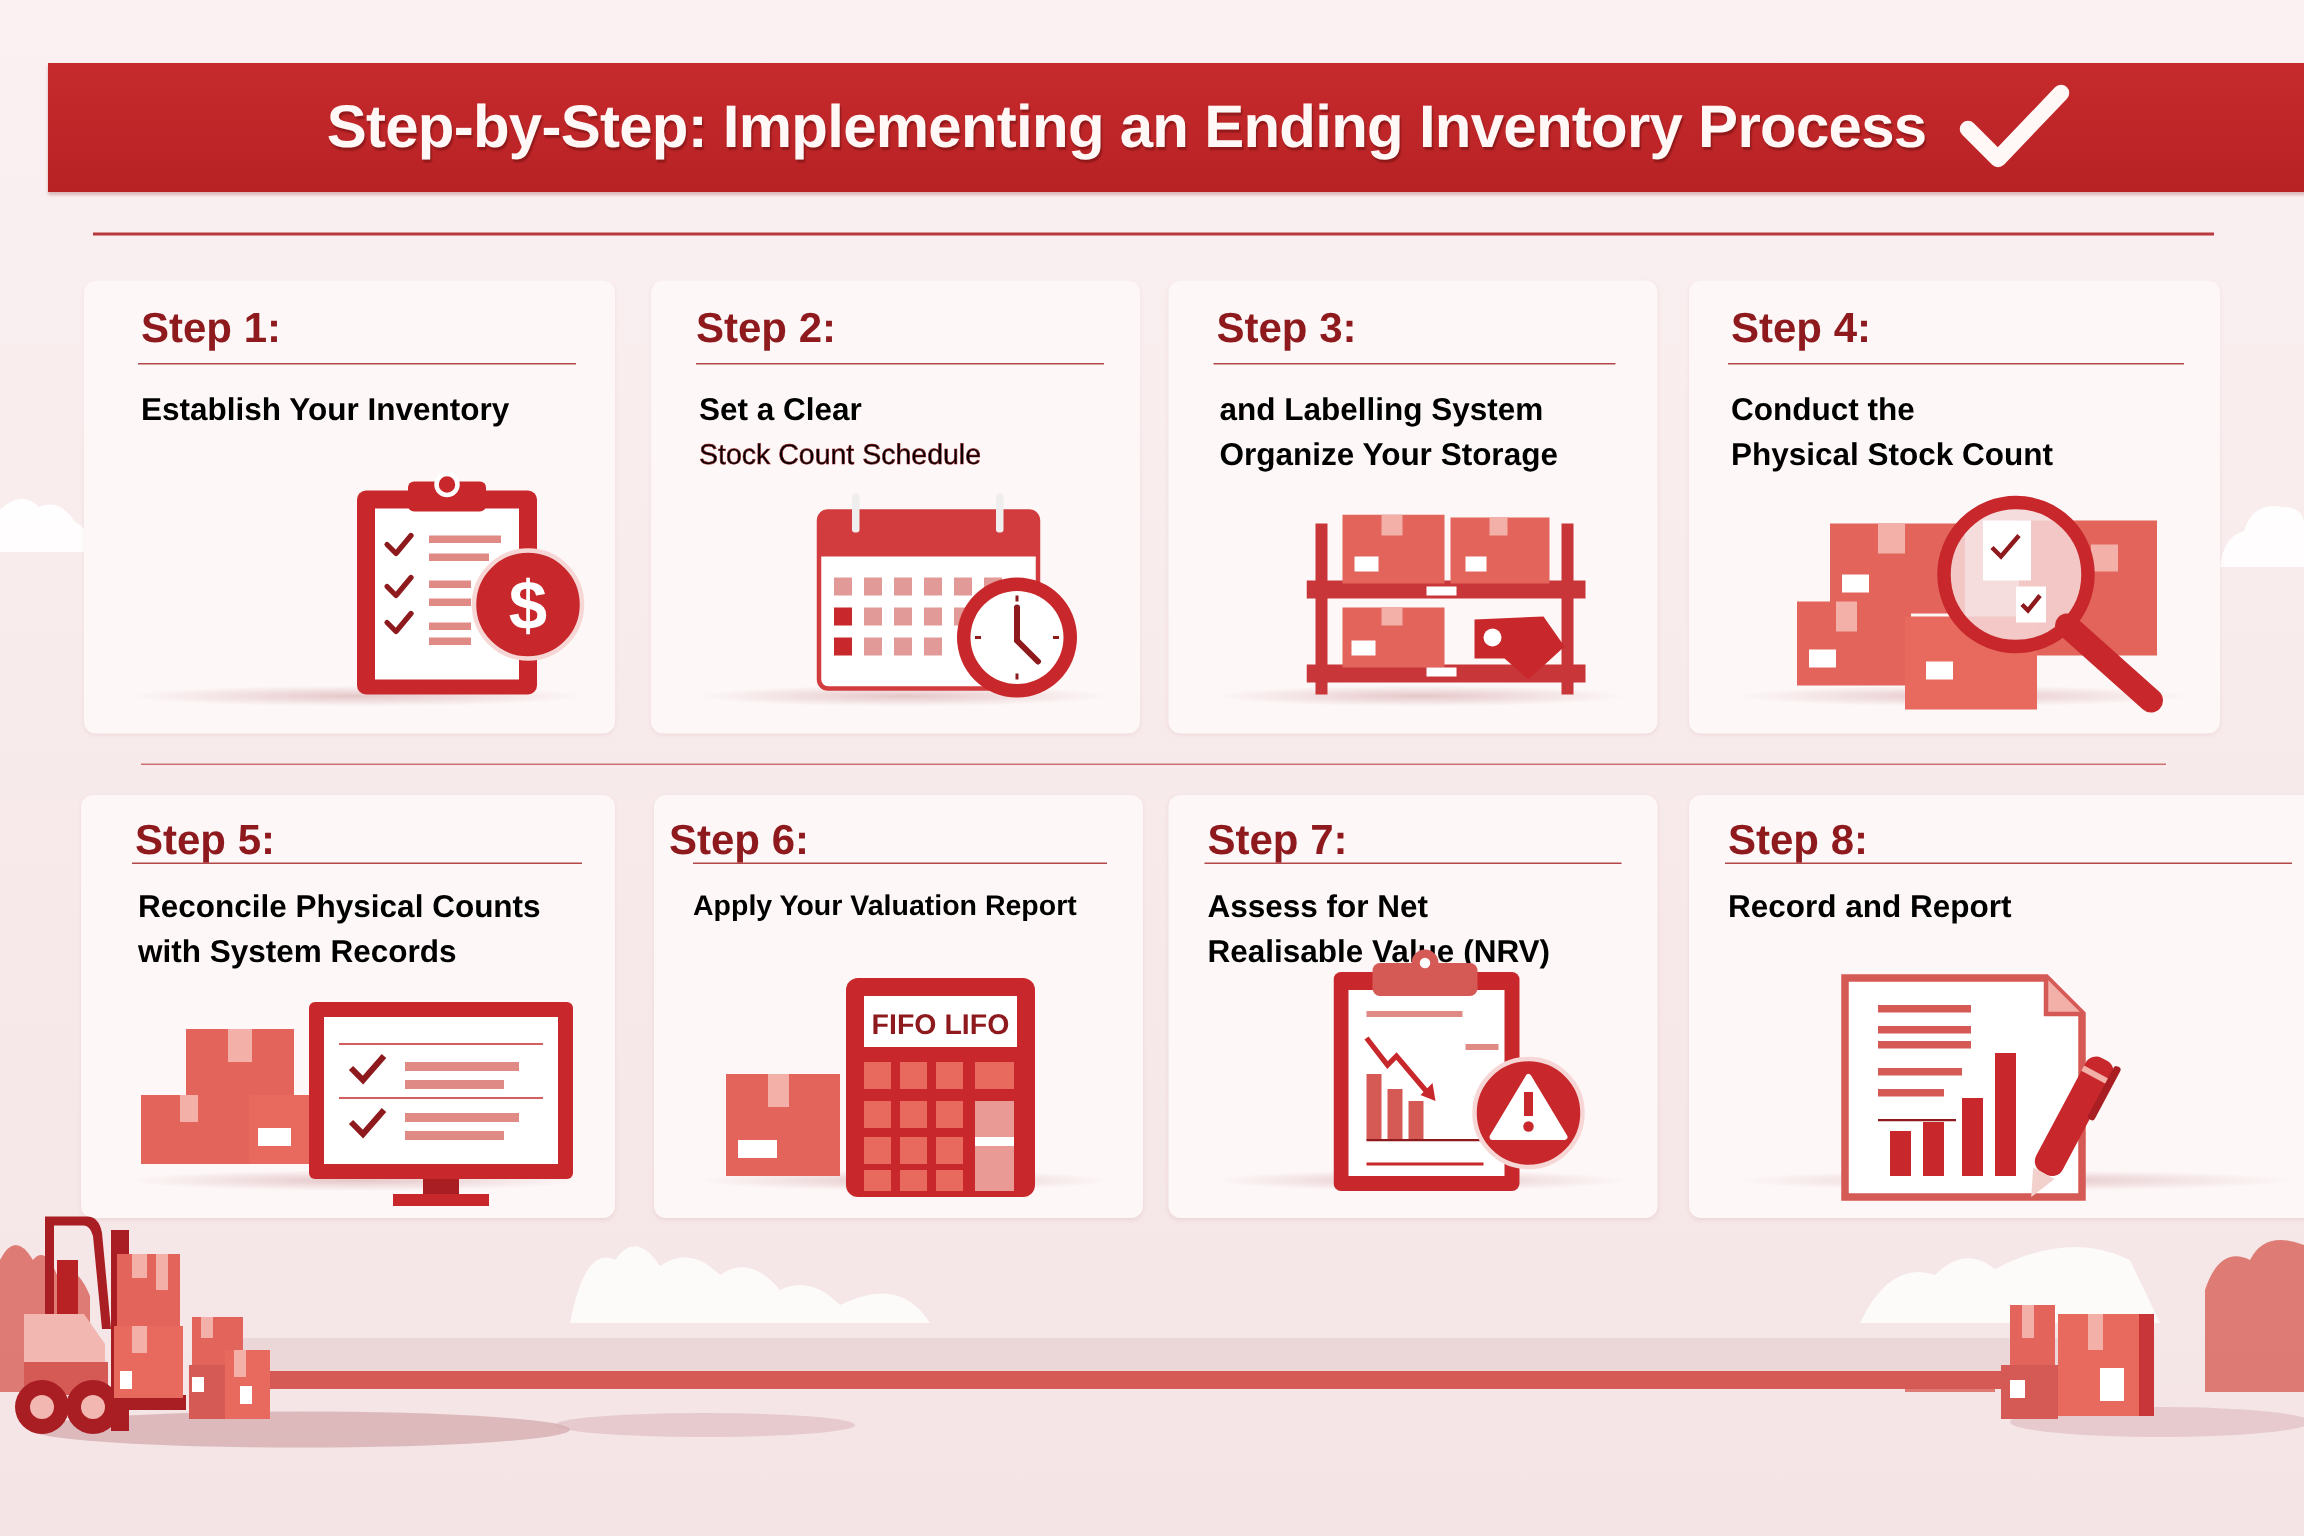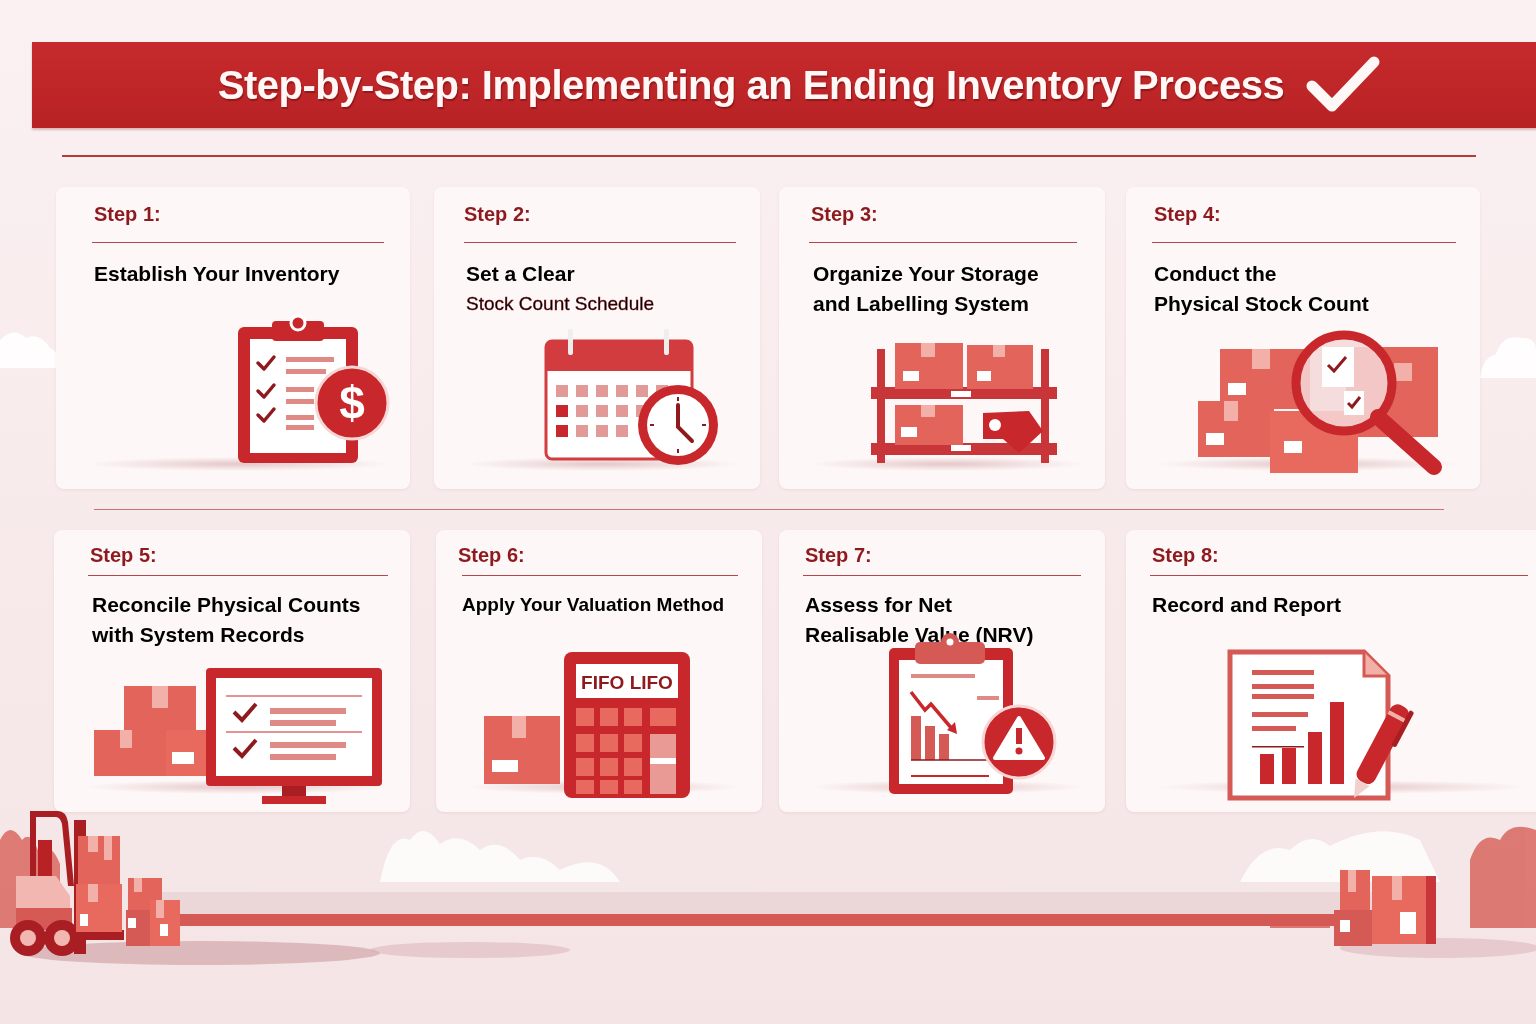--- a/index.html
+++ b/index.html
@@ -23,21 +23,21 @@
   .banner-check { margin-left: 22px; width: 76px; height: 62px; }
   .rule { position: absolute; height: 2px; background: #b8393b; }
   .rule.top { left: 62px; top: 155px; width: 1414px; }
   .rule.mid { left: 94px; top: 509px; width: 1350px; height: 1px; background: #cc7072; }
   .card {
     position: absolute; background: #fdf7f7; border-radius: 8px;
     box-shadow: 0 1px 3px rgba(170,80,80,0.10);
   }
   .card .step-label {
     position: absolute; left: 38px; top: 16px;
-    color: #8e1a1e; font-weight: bold; font-size: 20px;
+    color: #8e1a1e; font-weight: bold; font-size: 28px;
   }
   .card .step-rule {
     position: absolute; left: 36px; right: 26px; top: 55px; height: 1px; background: #b3484a;
   }
   .card .step-desc {
     position: absolute; left: 38px; top: 72px; right: 20px;
     color: #000000; font-weight: bold; font-size: 21px; line-height: 30px;
   }
   .card .illus { position: absolute; }
   .card .floor {
@@ -135,22 +135,22 @@
         <line x1="108" y1="98" x2="112" y2="98"></line>
         <line x1="160" y1="98" x2="164" y2="98"></line>
       </g>
   </svg>
 </div>
 
 <div class="card" style="left:779px;top:187px;width:326px;height:302px;">
   <div class="step-label" style="left:32px">Step 3:</div>
   <div class="step-rule" style="left:30px;right:28px"></div>
   <div class="step-desc" style="left:34px">
+    <div>and Labelling System</div>
     <div>Organize Your Storage</div>
-    <div>and Labelling System</div>
   </div>
   <div class="floor"></div>
   <svg class="illus" style="left:92px;top:156px" width="200" height="124" viewBox="0 0 200 124">
     <rect x="6" y="6" width="8" height="114" fill="#c8363a"></rect>
     <rect x="170" y="6" width="8" height="114" fill="#c8363a"></rect>
     <rect x="0" y="44" width="186" height="12" fill="#c8363a"></rect>
     <rect x="0" y="100" width="186" height="12" fill="#c8363a"></rect>
     <rect x="24" y="0" width="68" height="46" fill="#e2645a"></rect>
       <rect x="50" y="0" width="14" height="14" fill="#f2b0a8"></rect>
     <rect x="32" y="28" width="16" height="10" fill="#fff"></rect>
@@ -222,24 +222,24 @@
     <g fill="#e08a86">
         <rect x="176" y="40" width="76" height="6"></rect>
         <rect x="176" y="52" width="66" height="6"></rect>
         <rect x="176" y="74" width="76" height="6"></rect>
         <rect x="176" y="86" width="66" height="6"></rect>
       </g>
   </svg>
 </div>
 
 <div class="card" style="left:436px;top:530px;width:326px;height:282px;">
-  <div class="step-label" style="left:22px;top:14px">Step 6:</div>
+  <div class="step-label" style="left:10px;top:14px">Step 6:</div>
   <div class="step-rule" style="left:26px;right:24px;top:45px"></div>
   <div class="step-desc" style="left:26px;top:60px;font-size:19px;white-space:nowrap">
-    <div>Apply Your Valuation Method</div>
+    <div>Apply Your Valuation Report</div>
   </div>
   <div class="floor"></div>
   <svg class="illus" style="left:48px;top:120px" width="212" height="150" viewBox="0 0 212 150">
     <rect x="0" y="66" width="76" height="68" fill="#e2645a"></rect>
       <rect x="28" y="66" width="14" height="22" fill="#f2b0a8"></rect>
     <rect x="8" y="110" width="26" height="12" fill="#fff"></rect>
     <rect x="80" y="2" width="126" height="146" rx="8" fill="#c8282b"></rect>
     <rect x="92" y="14" width="102" height="34" fill="#fff"></rect>
     <text x="143" y="39" text-anchor="middle" font-family="Liberation Sans, sans-serif" font-size="19" font-weight="bold" fill="#8e1a1e">FIFO LIFO</text>
     <g fill="#e86a5f">

